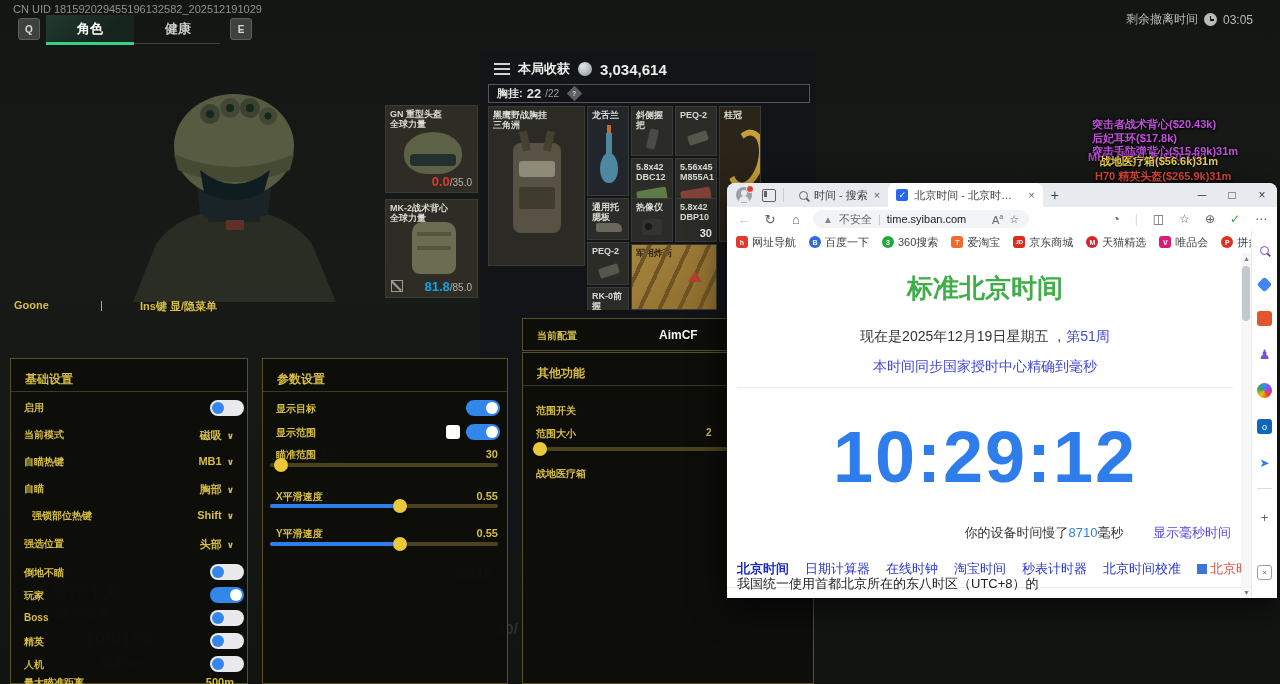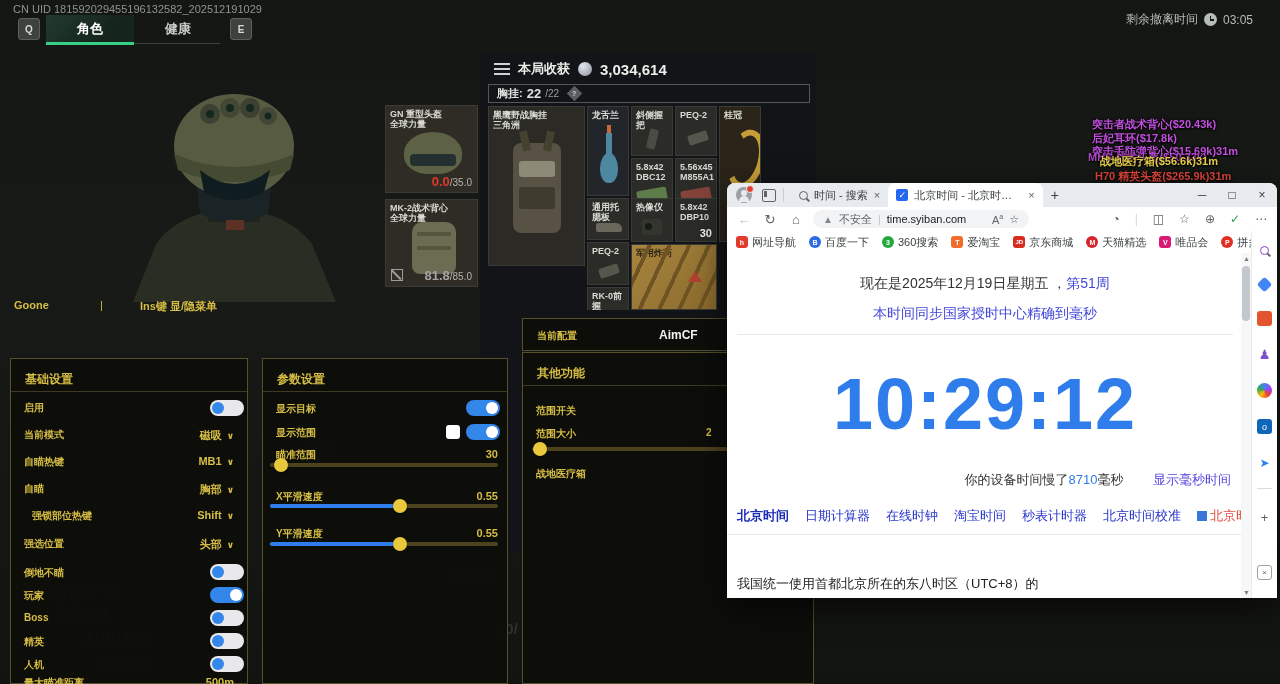--- a/index.html
+++ b/index.html
@@ -28,21 +28,21 @@
   .coin{width:14px;height:14px;border-radius:50%;background:radial-gradient(circle at 35% 30%,#e4e8ee,#8a9099);}
   .slotbox{border:1px solid #53565a;display:flex;align-items:center;color:#dfe2de;font-size:11px;font-weight:bold;padding:0 8px;gap:4px;}
   .dia{width:11px;height:11px;background:#5a5e63;transform:rotate(45deg);display:flex;align-items:center;justify-content:center;}
   .dia span{transform:rotate(-45deg);font-size:7px;color:#caced2;font-weight:bold;}
   .tile{position:absolute;background:#2b2c28;border:1px solid #3a3b36;box-sizing:border-box;overflow:hidden;}
   .tname{position:absolute;left:4px;top:3px;right:3px;color:#d8dbd3;font-size:9px;line-height:1.15;font-weight:bold;}
   .tcount{position:absolute;right:4px;bottom:2px;color:#f0f2ee;font-size:11px;font-weight:bold;}
   .dur{position:absolute;right:5px;bottom:3px;font-size:10px;color:#b3b5ad;}
   .dur b{font-size:13px;}
   .dur .red{color:#e0382c;}
-  .dur .wht{color:#a3a3a3;}
+  .dur .wht{color:#0ea5e9;}
   
   .esp{font-size:11px;font-weight:bold;white-space:nowrap;text-shadow:0 1px 2px #000,0 0 3px #000;}
   .esp.p{color:#c44fe0;}
   .esp.y{color:#e5cf49;}
   .esp.r{color:#e2473c;}
   
   .panel{background:rgba(13,14,10,0.94);border:1px solid #565129;box-sizing:border-box;}
   .ptitle{position:absolute;left:14px;top:12px;color:#d6bd45;font-size:12px;font-weight:bold;}
   .pdiv{position:absolute;left:0;right:0;height:1px;background:#3e3a21;}
   .prow{position:absolute;left:14px;color:#d6bd45;font-size:10px;font-weight:bold;white-space:nowrap;}
@@ -148,21 +148,21 @@
   <div class="abs ylw" style="left:140px;top:299px;font-size:11px;font-weight:bold;">Ins键 显/隐菜单</div>
 
   <div class="tile" style="left:385px;top:105px;width:93px;height:88px;background:#2e2c25;">
     <div class="tname"><span>GN 重型头盔</span><br>
       <span>全球力量</span></div>
     <div style="position:absolute;left:18px;top:26px;width:58px;height:42px;background:#5d6247;border-radius:50% 50% 42% 42%;">
       <div style="position:absolute;left:6px;top:22px;width:46px;height:12px;background:#23302f;border-radius:4px;"></div>
     </div>
     <div class="dur"><b class="red">0.0</b><span>/35.0</span></div>
   </div>
-  <div class="tile" style="left:385px;top:199px;width:93px;height:88px;background:#2e2c25;">
+  <div class="tile" style="left:385px;top:199px;width:93px;height:99px;background:#2e2c25;">
     <div class="tname"><span>MK-2战术背心</span><br>
       <span>全球力量</span></div>
     <div style="position:absolute;left:26px;top:22px;width:44px;height:52px;background:#6a6d52;border-radius:10px 10px 8px 8px;">
       <div style="position:absolute;left:5px;top:10px;width:34px;height:4px;background:#54573e;"></div>
       <div style="position:absolute;left:5px;top:24px;width:34px;height:4px;background:#54573e;"></div>
     </div>
     <div style="position:absolute;left:5px;bottom:5px;width:10px;height:10px;border:1.5px solid #9b9e96;transform:rotate(0deg);">
       <div style="position:absolute;left:-2px;top:4px;width:13px;height:1.5px;background:#9b9e96;transform:rotate(45deg);"></div>
     </div>
     <div class="dur"><b class="wht">81.8</b><span>/85.0</span></div>
@@ -441,20 +441,21 @@
           <span>唯品会</span>
         </div>
       <div class="bk">
           <span class="bkico" style="background:#e02e24;border-radius:50%;">P</span>
           <span>拼多多</span>
         </div>
 
     </div>
 
     <div class="content">
+      <div class="gtitle" style="margin-top:18px;">标准北京时间</div>
       <div class="dateline" style="margin-top:22px;">
         <span>现在是2025年12月19日星期五 ，</span><a class="lnk">第51周</a>
       </div>
       <div class="dateline" style="margin-top:12px;">
         <a class="lnk">本时间同步国家授时中心精确到毫秒</a>
       </div>
       <div style="height:1px;background:#e9e9e9;margin:11px 10px 0 10px;"></div>
       <div class="bigclock" style="margin-top:28px;">10:29:12</div>
       <div class="devline" style="margin:26px 12px 0 0;">
         <span>你的设备时间慢了</span><span style="color:#2f7ceb;">8710</span><span>毫秒</span>

